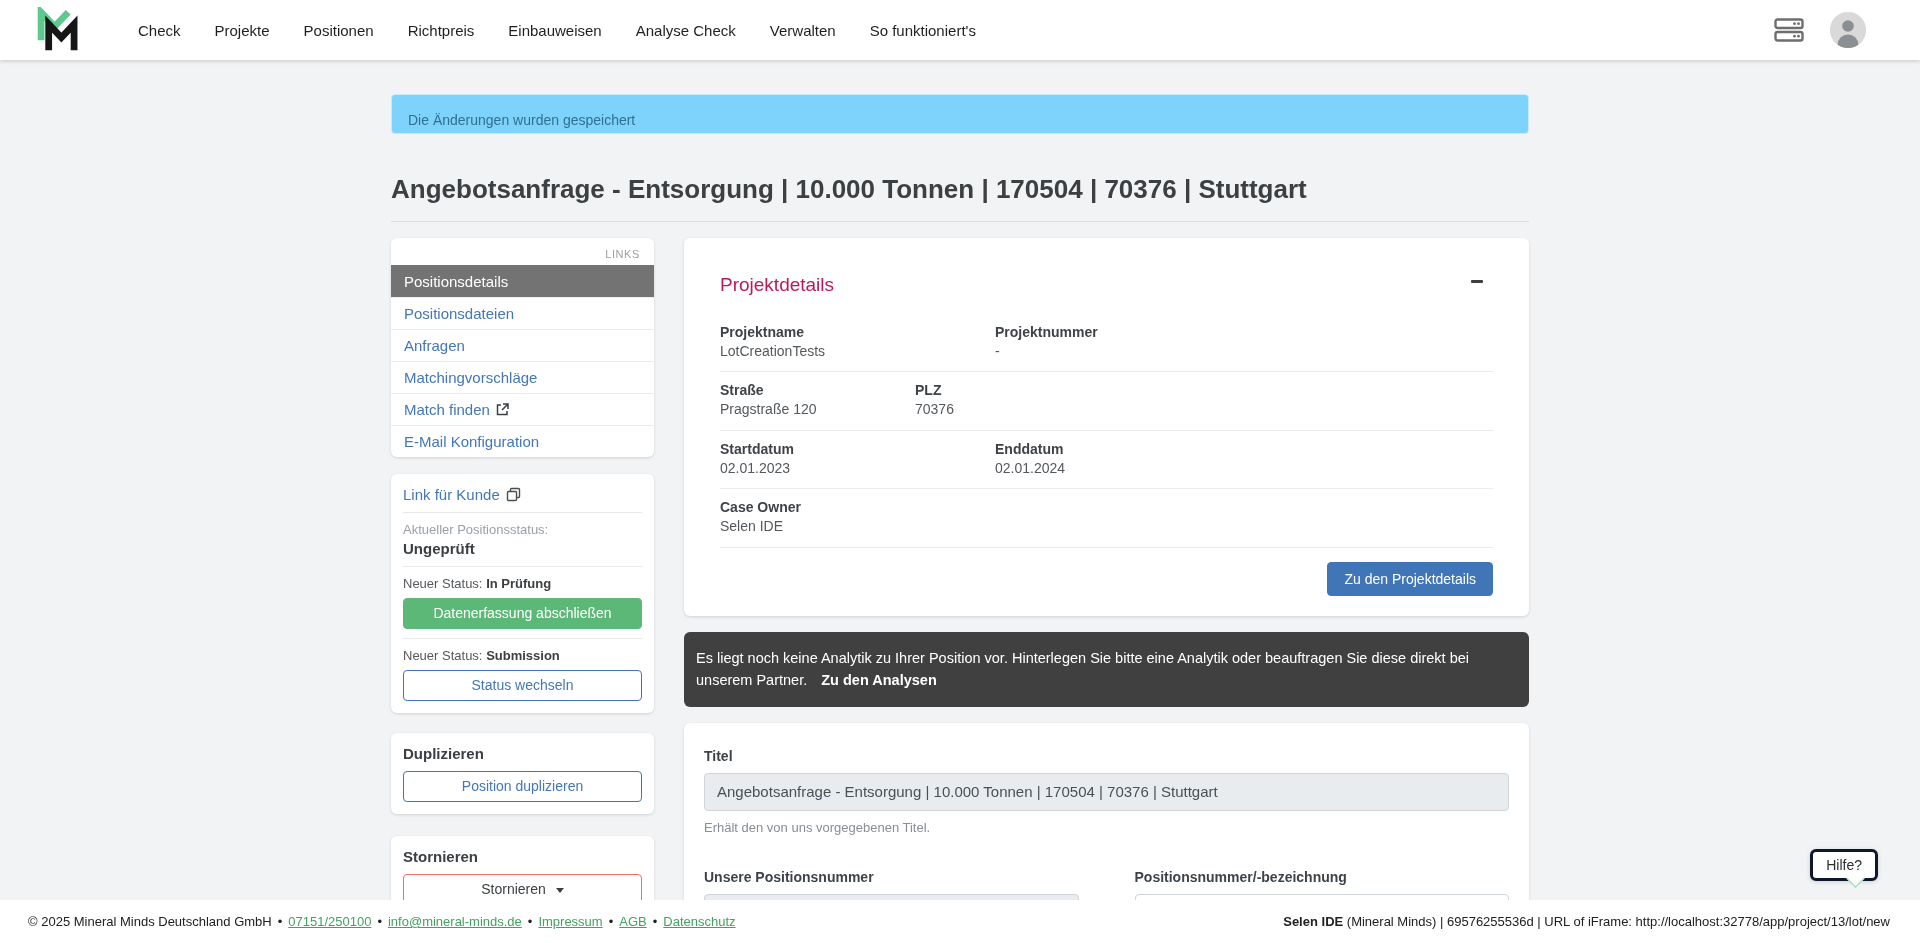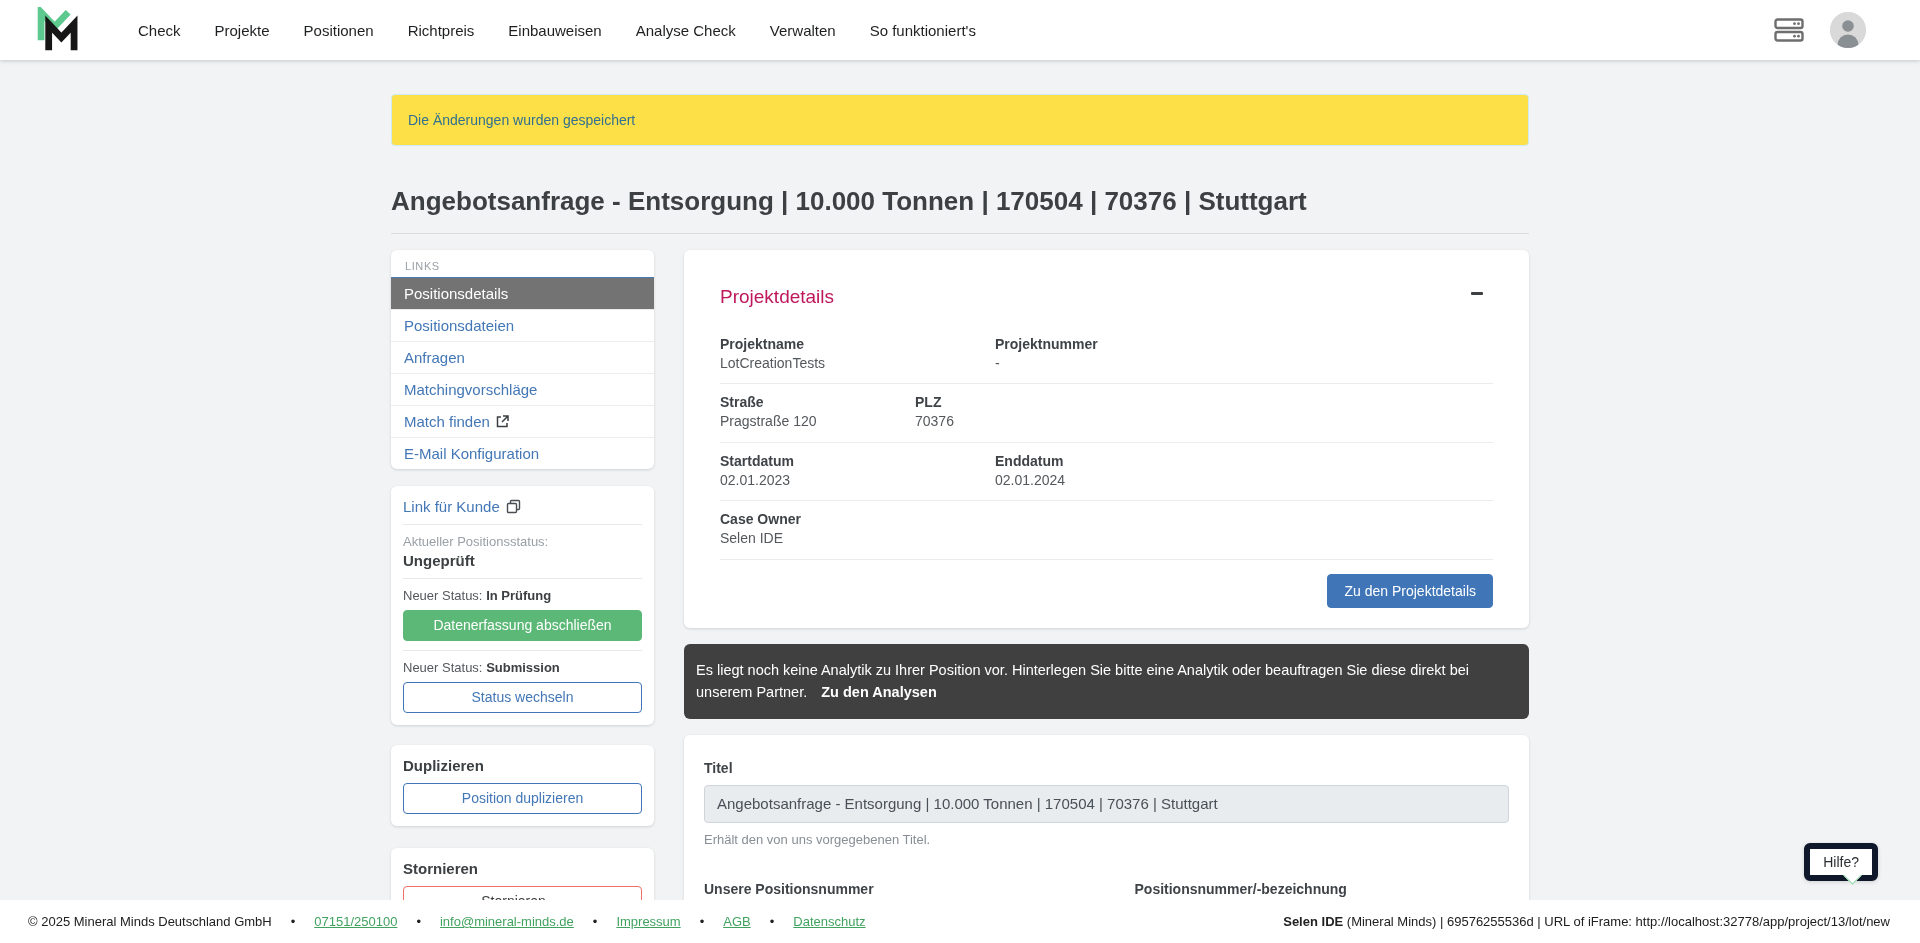--- a/index.html
+++ b/index.html
@@ -23,37 +23,37 @@
   .nav-item {
     font-size:15px; font-weight:500; color:#1d1f21; cursor:pointer; white-space:nowrap;
   }
   .nav-right { margin-left:auto; display:flex; align-items:center; gap:26px; }
   .icon-btn { cursor:pointer; display:flex; align-items:center; }
   .avatar-wrap { width:36px; height:36px; border-radius:50%; overflow:hidden; background:#d9d9d9; cursor:pointer; }
 
   
   .container { width:1138px; margin:0 auto; padding-top:34px; }
   .alert-info {
-    background:#fde047; color:#31708f; border:1px solid #cfe9f3;
-    border-radius:4px; padding:17px 16px; font-size:14px; height:52px;
+    background:#7dd3fc; color:#31708f; border:1px solid #cfe9f3;
+    border-radius:4px; padding:17px 16px; font-size:14px; height:40px;
   }
   .page-title {
     margin-top:40px; font-size:26px; font-weight:700; color:#3c4043;
     padding-bottom:16px; border-bottom:1px solid #dcdcdc;
   }
   .layout { display:flex; gap:30px; margin-top:16px; align-items:flex-start; }
   .col-side { width:263px; flex:0 0 263px; }
   .col-main { width:845px; flex:0 0 845px; }
   .card {
     background:#ffffff; border-radius:6px;
     box-shadow:0 1px 3px rgba(0,0,0,.14);
   }
 
   
-  .links-header { font-size:11px; letter-spacing:.6px; color:#9aa0a6; padding:10px 14px 5px; }
+  .links-header { font-size:11px; letter-spacing:.6px; color:#9aa0a6; padding:10px 14px 5px;text-align:right; }
   .link-item {
     display:flex; align-items:center; gap:6px;
     padding:7px 13px; font-size:15px; font-weight:500; color:#4377b5;
     border-top:1px solid #ececec; cursor:pointer;
   }
   .link-item:first-of-type { border-top:none; }
   .link-item.active { background:#737373; color:#ffffff; border-top-color:#4a7ab7; }
   .panel { margin-top:17px; padding:12px; }
   .panel hr { border:none; border-top:1px solid #e9e9e9; margin:9px 0; }
   .cust-link { display:flex; align-items:center; gap:6px; font-size:15px; font-weight:500; color:#4377b5; cursor:pointer; }
@@ -102,29 +102,29 @@
   .text-input:disabled { background:#e9ecef; color:#495057; }
   .help-text { font-size:13px; color:#878e95; margin-top:9px; }
   .form-row2 { display:grid; grid-template-columns:1fr 1fr; gap:56px; margin-top:34px; }
 
   
   .footer {
     position:fixed; left:0; bottom:0; width:1920px; height:43px; background:#ffffff;
     display:flex; align-items:center; justify-content:space-between;
     padding:0 30px 0 28px; font-size:13px; color:#212121; z-index:30;
   }
-  .footer-left { display:flex; align-items:center; gap:19px; white-space:nowrap; }
+  .footer-left { display:flex; align-items:center; gap:6px; white-space:nowrap; }
   .footer-left a { color:#41a25f; text-decoration:underline; cursor:pointer; }
   .footer-right { white-space:nowrap; }
   .footer-right b { font-weight:700; }
 
   
   .help-bubble {
     position:fixed; right:42px; bottom:62px; background:#ffffff;
-    border:6px solid #0f172a; border-radius:6px; padding:5px 13px;
+    border:3px solid #0f172a; border-radius:6px; padding:5px 13px;
     font-size:14px; color:#2b2e31; cursor:pointer; z-index:31;
     box-shadow:0 1px 4px rgba(0,0,0,.15);
   }
   .help-bubble::after {
     content:""; position:absolute; left:58%; bottom:-7px;
     width:12px; height:12px; background:#ffffff;
     border-right:1px solid #8fd6a8; border-bottom:1px solid #8fd6a8;
     transform:rotate(45deg);
   }
 </style>

